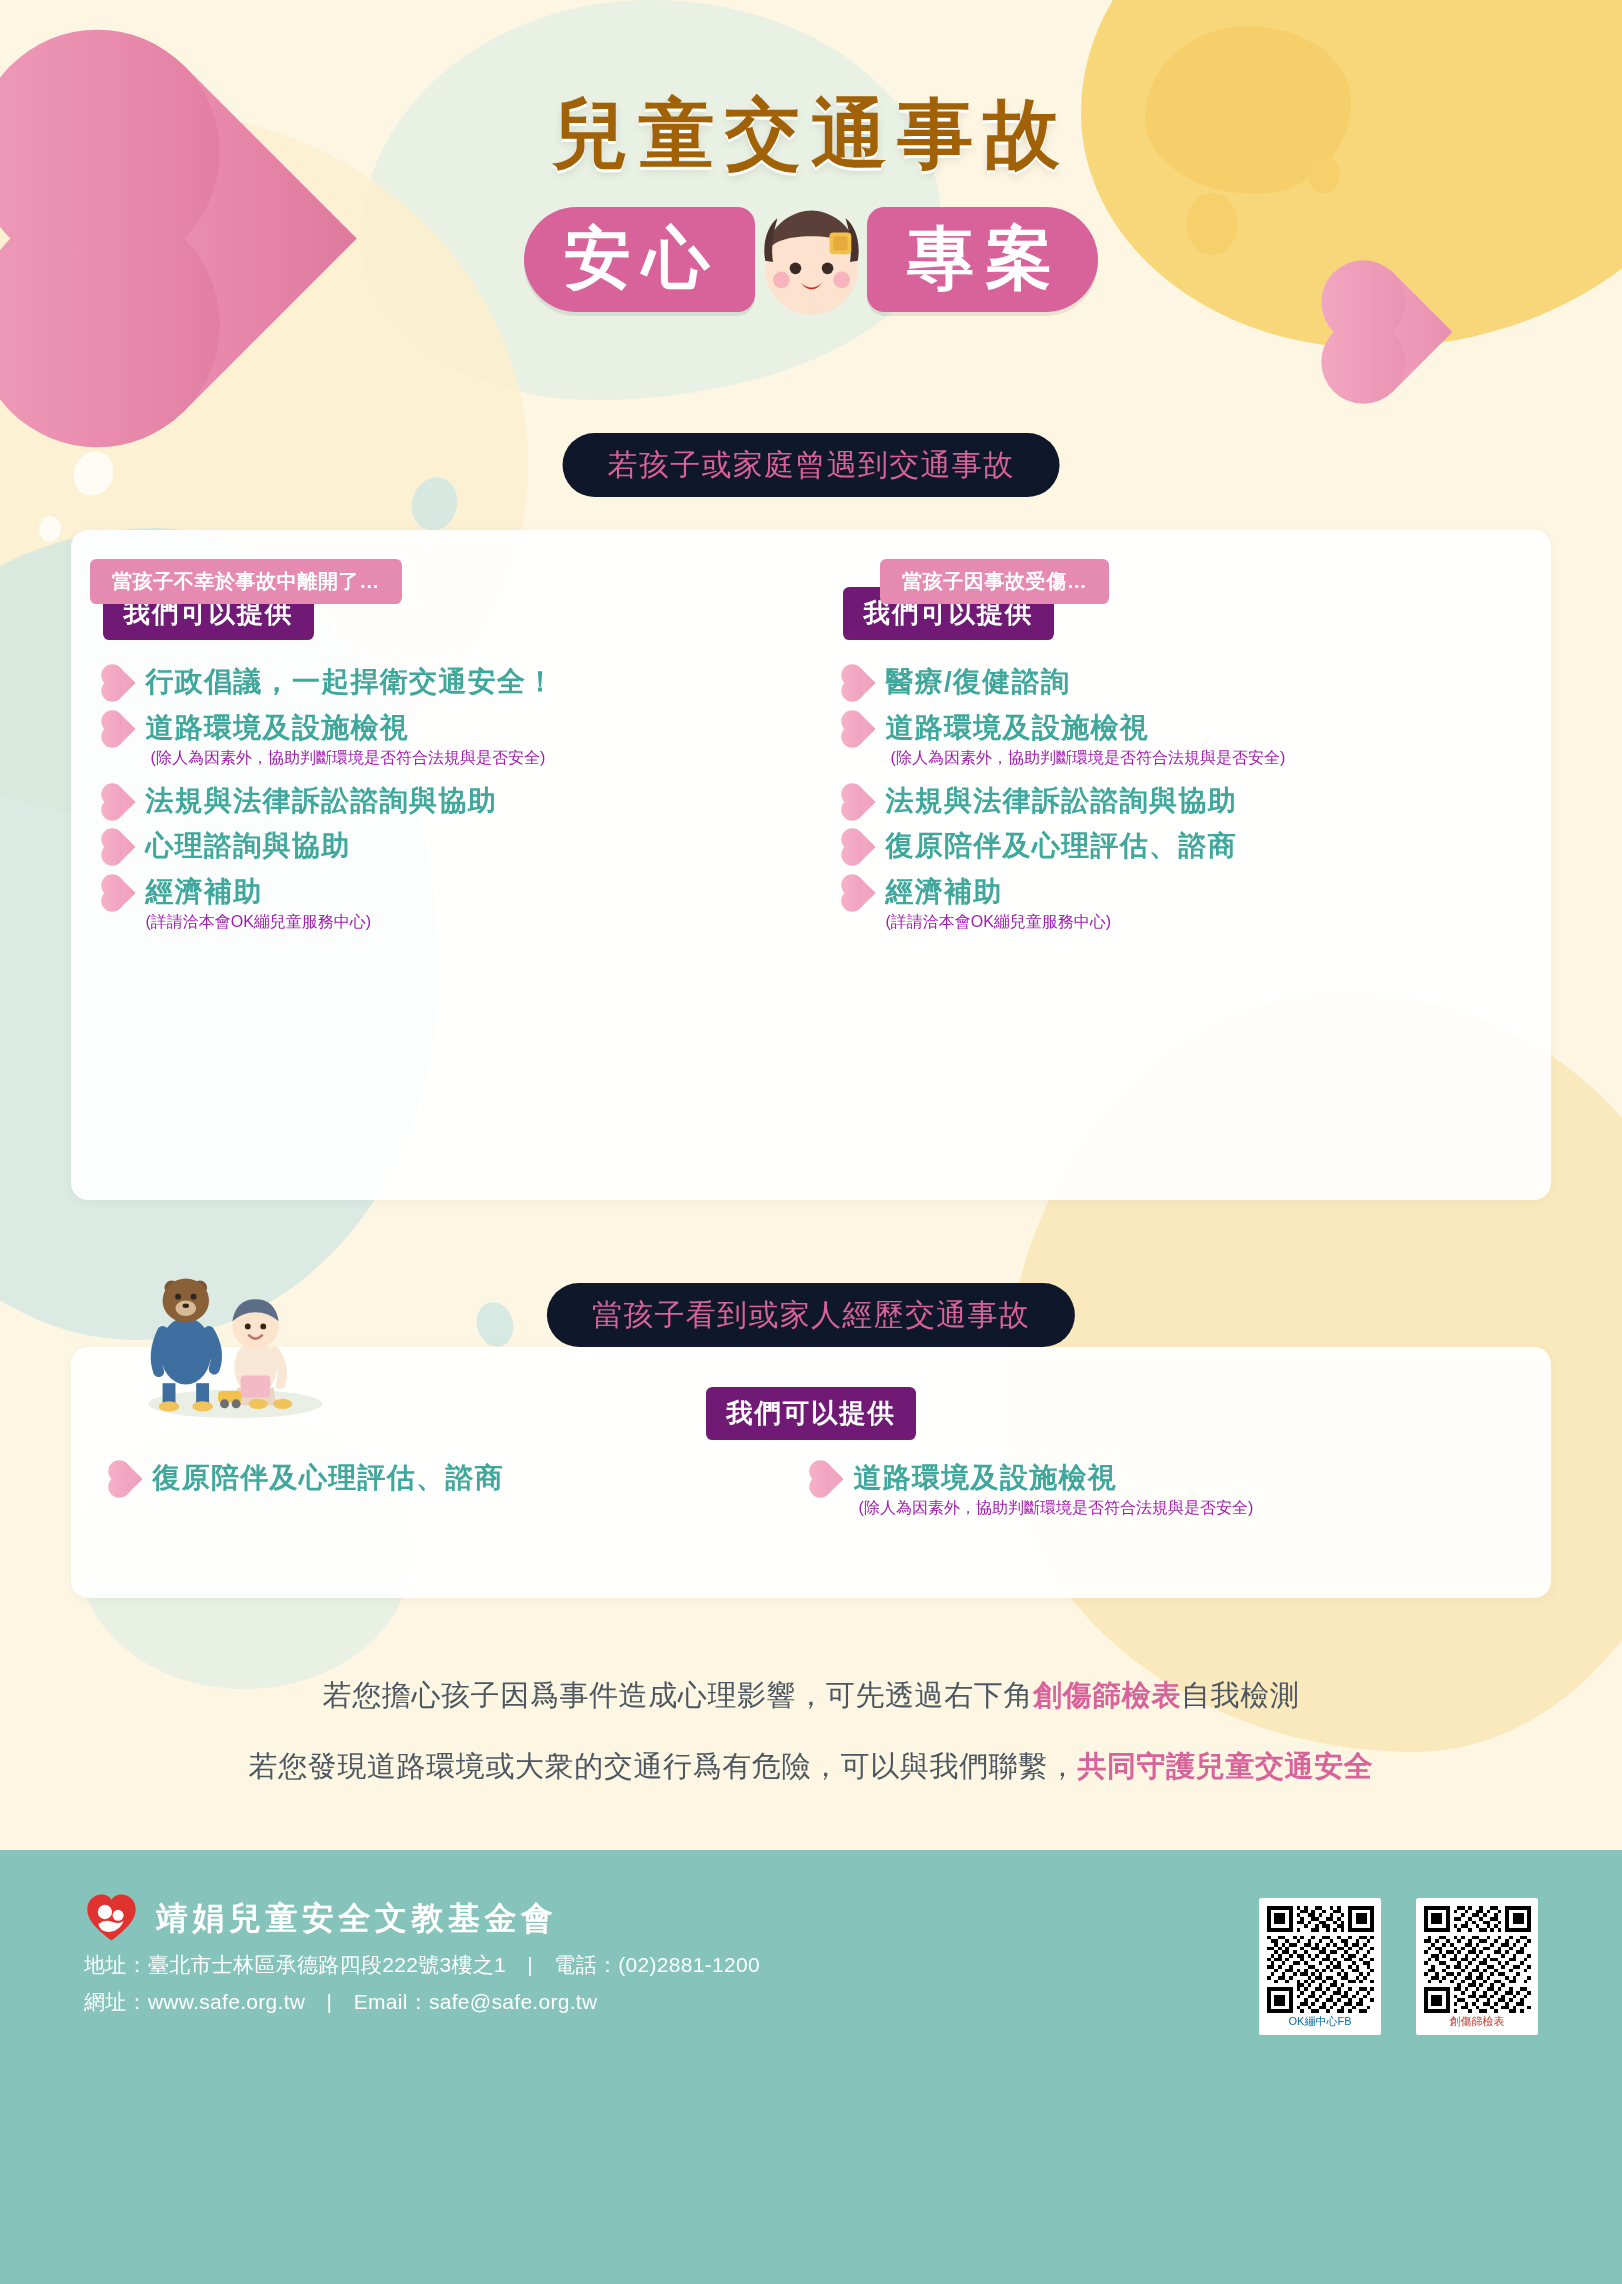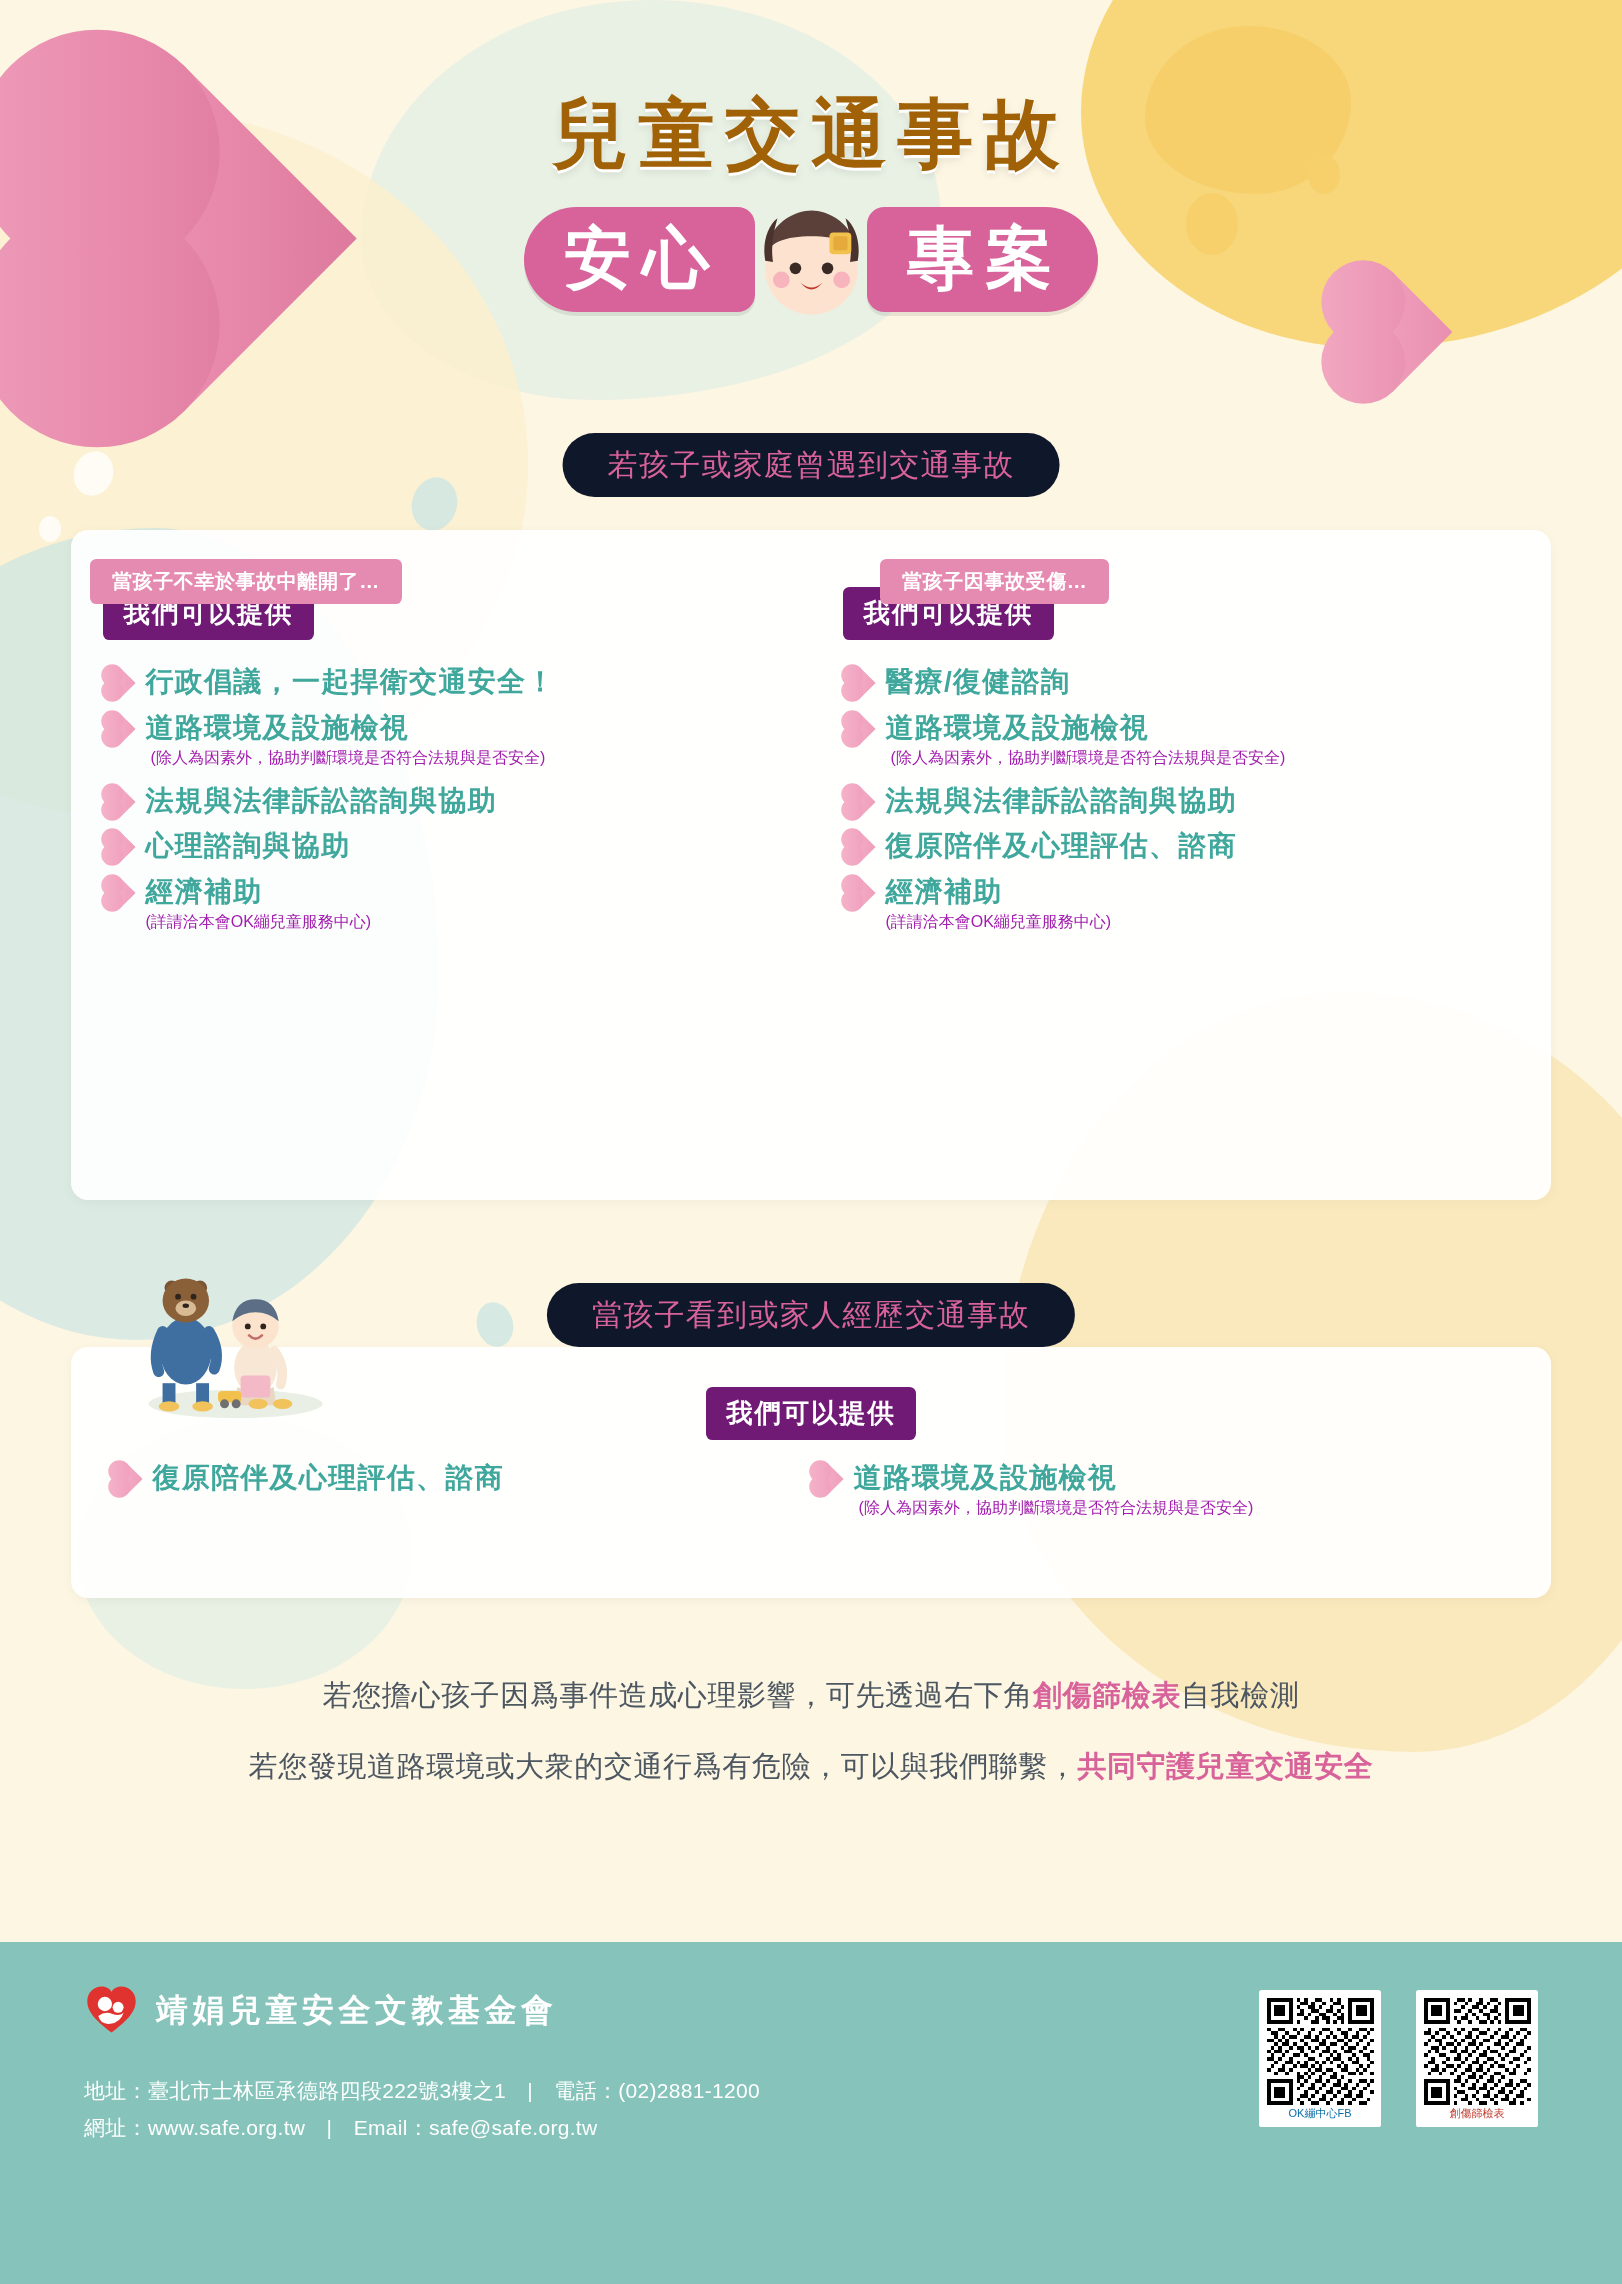--- a/index.html
+++ b/index.html
@@ -294,42 +294,41 @@
     color: #4c5761;
     letter-spacing: 0.6px;
     margin-bottom: 31px;
   }
   .note-em { color: #d8629a; font-weight: bold; }
 
   
   .footer {
     position: absolute;
     left: 0; right: 0; bottom: 0;
-    height: 342px;
+    height: 434px;
     background: #86c4bb;
     z-index: 7;
   }
   .footer-inner {
     position: relative;
     height: 100%;
     padding: 40px 84px;
   }
   .org {
     display: flex;
     align-items: center;
     gap: 17px;
   }
   .org-name {
     font-size: 32px;
     font-weight: bold;
     color: #ffffff;
     letter-spacing: 4.5px;
   }
   .contact {
-    margin-top: 34px;
     color: #ffffff;
     font-size: 21px;
     line-height: 1.75;
     letter-spacing: 0.3px;
   }
   .qr-area {
     position: absolute;
     right: 84px; top: 48px;
     display: flex;
     gap: 35px;

